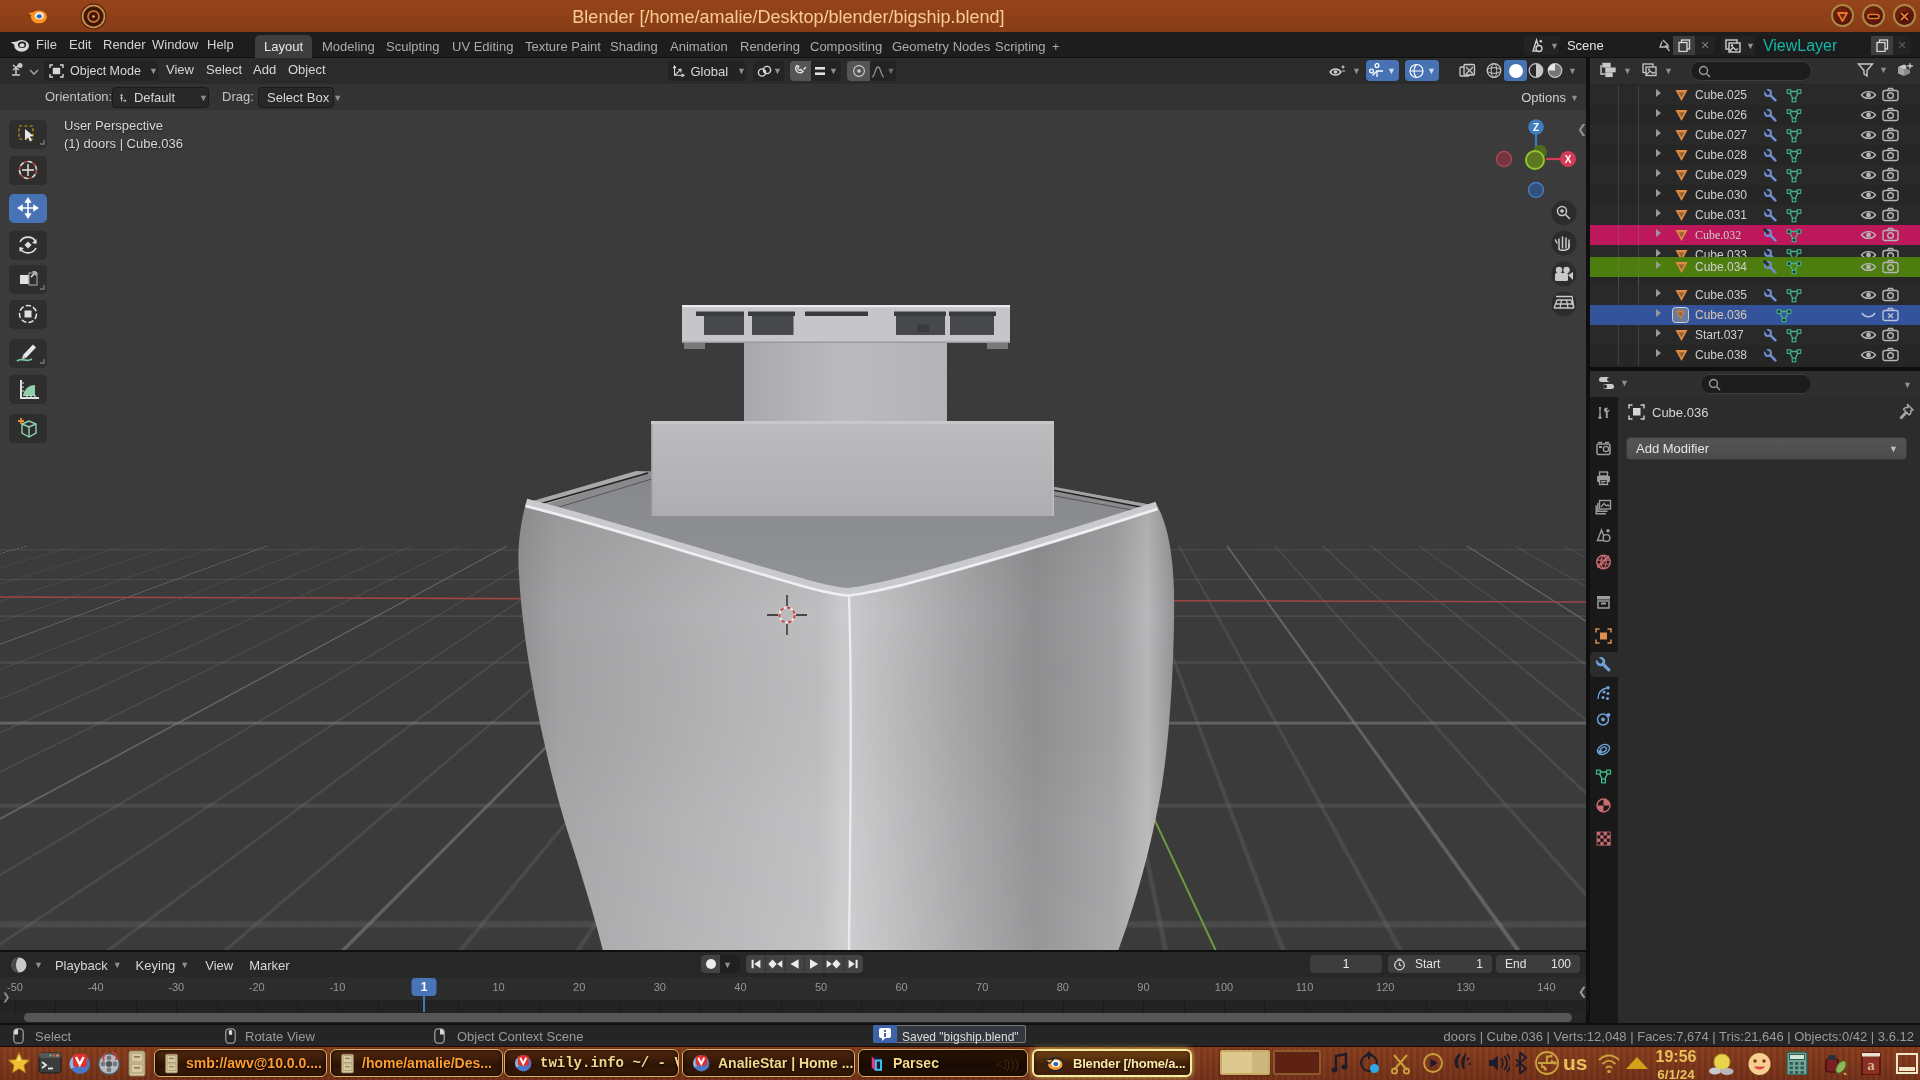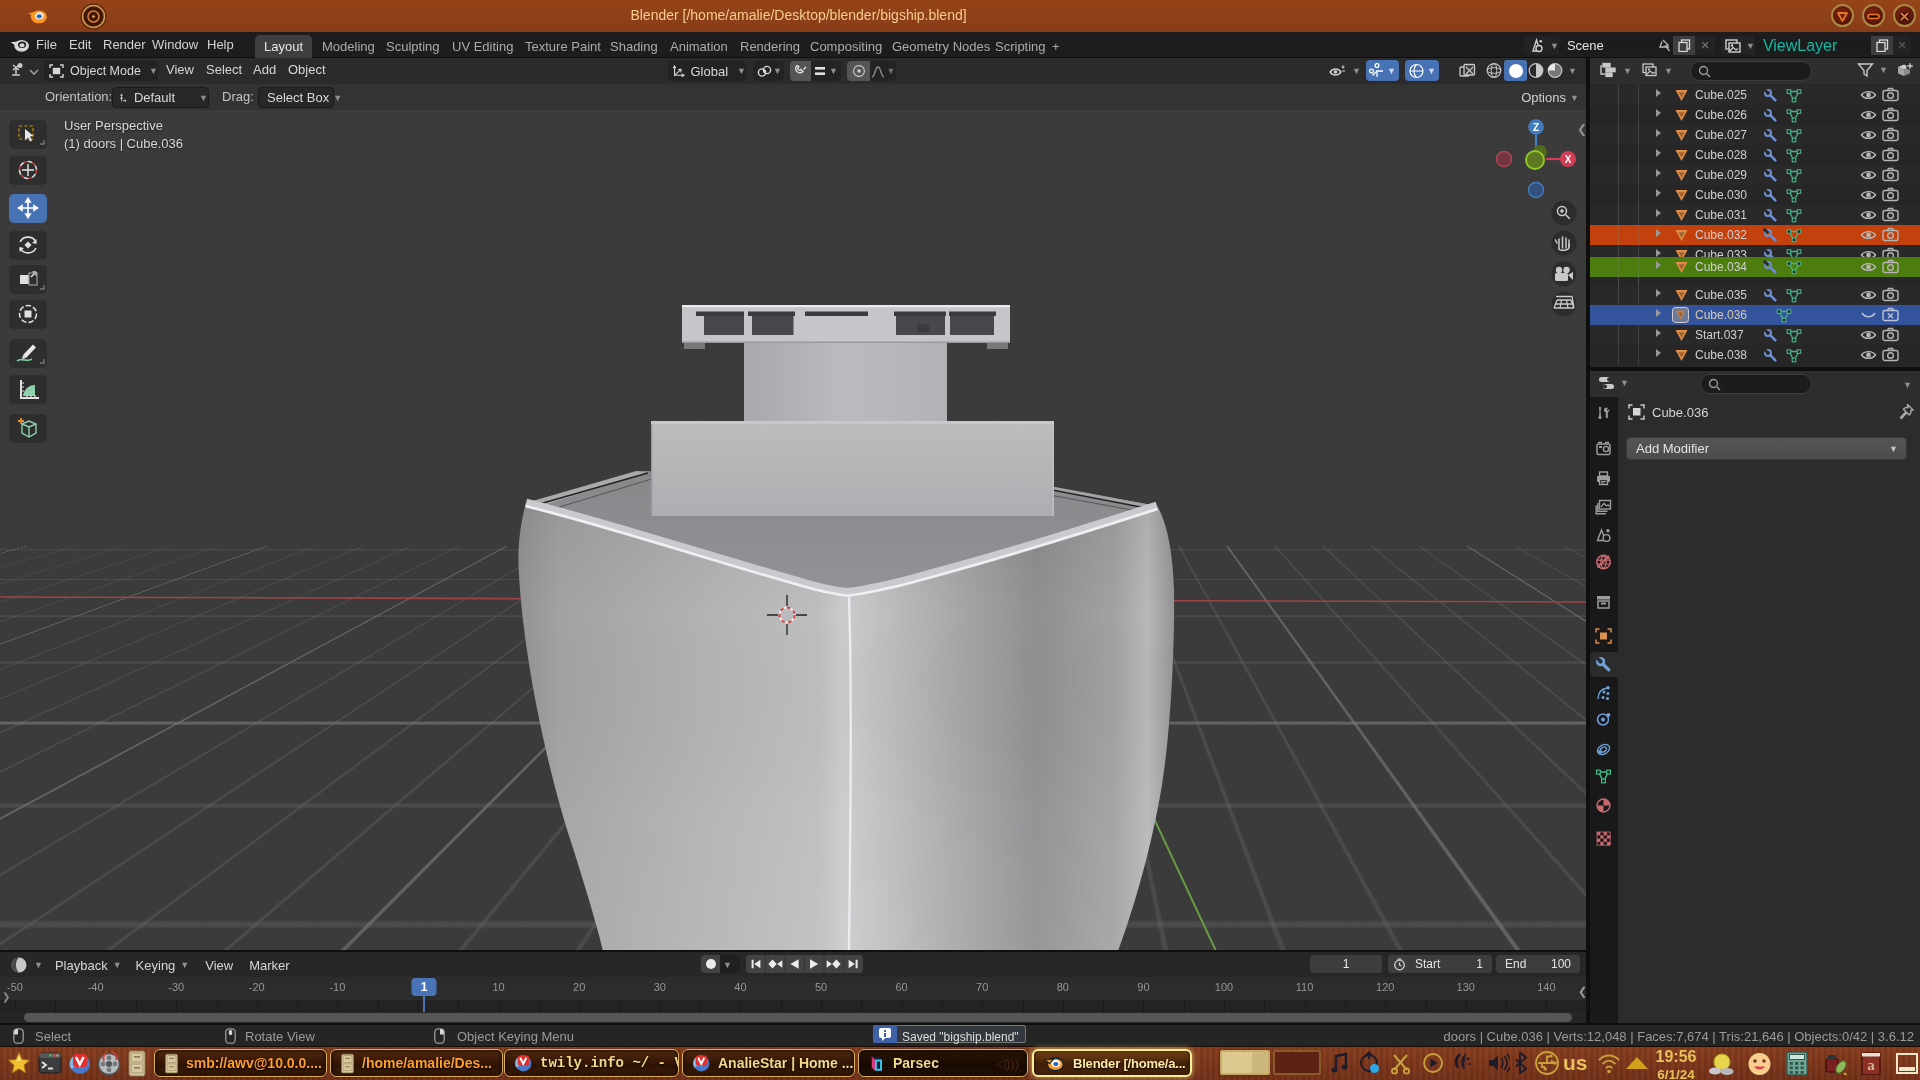--- a/index.html
+++ b/index.html
@@ -1,21 +1,21 @@
 <!DOCTYPE html>
 <html><head>
 <meta charset="utf-8">
 <style>
 *{margin:0;padding:0;box-sizing:border-box;}
 html,body{width:1920px;height:1080px;overflow:hidden;background:#000;}
 body{font-family:"Liberation Sans",sans-serif;position:relative;}
 .abs{position:absolute;}
 
 #titlebar{left:0;top:0;width:1920px;height:32px;background:linear-gradient(#964419,#873c18);}
-#titletext{left:10px;top:7px;width:1577px;text-align:center;font-size:14px;color:#f8cd8e;}
+#titletext{left:0;top:7px;width:1577px;text-align:center;font-size:18px;color:#f8cd8e;}
 .winbtn{top:4px;width:23px;height:23px;border-radius:50%;background:radial-gradient(circle at 40% 32%,#7a2410,#4a1005);border:2px solid #a98a45;color:#e07b28;text-align:center;line-height:19px;font-size:13px;font-weight:bold;}
 
 #topbar{left:0;top:32px;width:1920px;height:26px;background:#1d1d1d;border-bottom:1px solid #0f0f0f;}
 .menuitem{top:37px;font-size:13px;color:#d3d3d3;}
 .tab{white-space:nowrap;top:35px;height:23px;line-height:23px;font-size:13px;color:#ababab;padding:0 9px;border-radius:5px 5px 0 0;}
 .tab.active{background:#3f3f3f;color:#e7e7e7;}
 
 .selgrp{top:36px;height:19px;background:#232323;border-radius:4px;display:flex;align-items:center;}
 
 #viewport{left:0;top:58px;width:1586px;height:893px;background:#3b3b3b;overflow:hidden;}
@@ -689,21 +689,21 @@
     <svg style="position:absolute;left:270px;top:3px;" width="17" height="14" viewBox="0 0 17 14">
       <path d="M1.5 7 C4.5 2.5 12.5 2.5 15.5 7 C12.5 11.5 4.5 11.5 1.5 7 Z" fill="none" stroke="#b5b5b5" stroke-width="1.4"></path>
       <circle cx="8.5" cy="7" r="2.4" fill="#b5b5b5"></circle>
     </svg>
     <svg style="position:absolute;left:292px;top:2px;" width="17" height="15" viewBox="0 0 17 15">
       <rect x="1" y="3.5" width="15" height="10" rx="2" fill="none" stroke="#b5b5b5" stroke-width="1.4"></rect>
       <path d="M5.5 3.5 L6.5 1.5 L10.5 1.5 L11.5 3.5" fill="none" stroke="#b5b5b5" stroke-width="1.4"></path>
       <circle cx="8.5" cy="8.5" r="2.8" fill="none" stroke="#b5b5b5" stroke-width="1.4"></circle>
     </svg>
   </div>
-<div class="abs row" style="top:225px;background:#c2410c;">
+<div class="abs row" style="top:225px;background:#be185d;font-family:Liberation Serif, serif;">
     <span style="position:absolute;left:66px;top:4px;width:0;height:0;border-left:5px solid #999;border-top:4px solid transparent;border-bottom:4px solid transparent;"></span>
     <svg style="position:absolute;left:84px;top:3px;" width="15" height="14" viewBox="0 0 15 14">
       <path d="M1.5 2 L13.5 2 L7.5 13 Z" fill="#e08e45"></path>
       <path d="M4.5 4.3 L10.5 4.3 L7.5 9.8 Z" fill="#9c6230"></path>
     </svg>
     <span class="rowname" style="color:#cfcfcf;">Cube.032</span>
     <svg style="position:absolute;left:173px;top:3px;" width="15" height="15" viewBox="0 0 15 15">
       <circle cx="5" cy="5" r="3" fill="none" stroke="#6f8fd0" stroke-width="2"></circle>
       <path d="M5 5 L0.8 0.8" stroke="#2a2a2a" stroke-width="3"></path>
       <path d="M7.2 7.2 L12.4 12.4" stroke="#6f8fd0" stroke-width="2.6" stroke-linecap="round"></path>
@@ -1207,21 +1207,21 @@
 <div class="abs" style="left:35px;top:1029px;font-size:13px;color:#9a9a9a;">Select</div>
 <svg class="abs" style="left:225px;top:1028px;" width="11" height="16" viewBox="0 0 11 16">
     <rect x="0.8" y="0.8" width="9.4" height="14.4" rx="3.5" fill="none" stroke="#9a9a9a" stroke-width="1.3"></rect>
     <rect x="3.8" y="2" width="3.4" height="5" rx="1.5" fill="#d8d8d8"></rect>
   </svg>
 <div class="abs" style="left:245px;top:1029px;font-size:13px;color:#9a9a9a;">Rotate View</div>
 <svg class="abs" style="left:434px;top:1028px;" width="11" height="16" viewBox="0 0 11 16">
     <rect x="0.8" y="0.8" width="9.4" height="14.4" rx="3.5" fill="none" stroke="#9a9a9a" stroke-width="1.3"></rect>
     <path d="M10 4.5 Q10 1 6 1 L6 6.5 L10 6.5 Z" fill="#d8d8d8"></path>
   </svg>
-<div class="abs" style="left:457px;top:1029px;font-size:13px;color:#9a9a9a;">Object Keying Menu</div>
+<div class="abs" style="left:457px;top:1029px;font-size:13px;color:#9a9a9a;">Object Context Scene</div>
 <div class="abs" style="left:873px;top:1025px;width:153px;height:18px;background:#33373e;border:1px solid #787878;border-radius:2px;"></div>
 <div class="abs" style="left:873px;top:1025px;width:24px;height:18px;background:#3d62a8;border-radius:2px 0 0 2px;"></div>
 <svg class="abs" style="left:878px;top:1027px;" width="14" height="15" viewBox="0 0 14 15">
     <rect x="1" y="1" width="12" height="10" rx="2" fill="#fff"></rect>
     <path d="M4 11 L4 14 L7.5 11 Z" fill="#fff"></path>
     <rect x="6" y="3" width="2" height="2" fill="#3d62a8"></rect>
     <rect x="6" y="6" width="2" height="4" fill="#3d62a8"></rect>
   </svg>
 <div class="abs" style="left:902px;top:1030px;font-size:12px;color:#dedede;">Saved "bigship.blend"</div>
 <div class="abs" style="left:0;top:1029px;width:1914px;text-align:right;font-size:13px;color:#9a9a9a;">doors | Cube.036 | Verts:12,048 | Faces:7,674 | Tris:21,646 | Objects:0/42 | 3.6.12</div>

